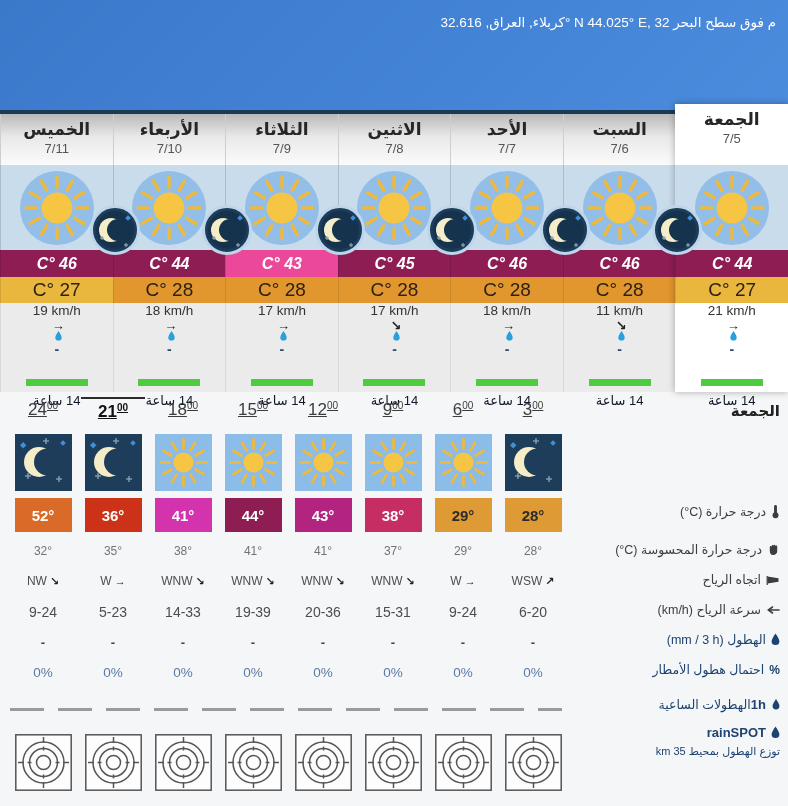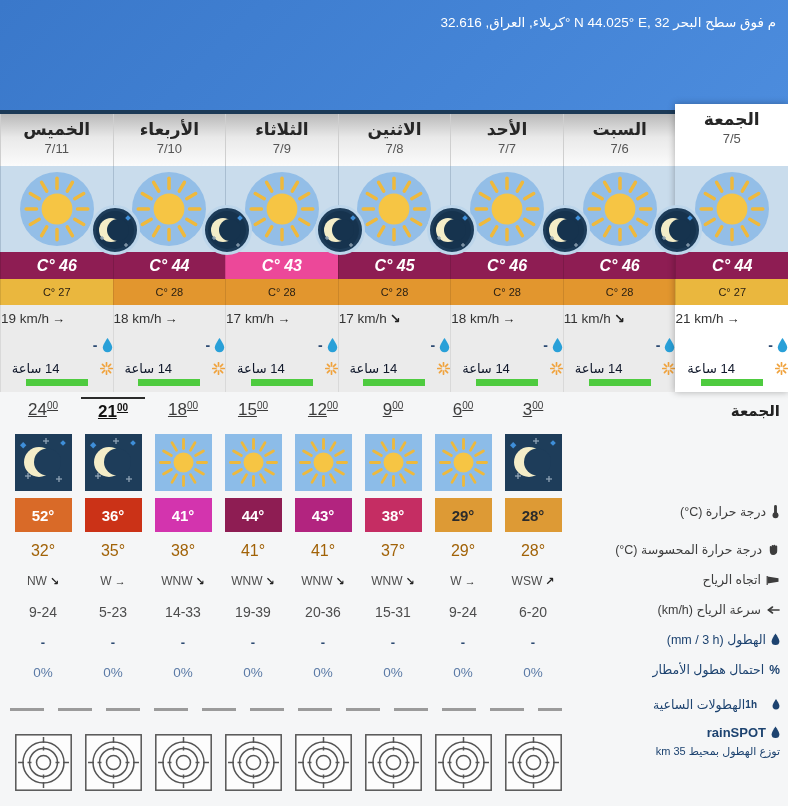--- a/index.html
+++ b/index.html
@@ -24,24 +24,24 @@
             border-left:1px solid #cfcfcf;}
   .day-col.selected .day-head{background:#fff;height:58px;border-left:none;}
   .day-name{font-size:17px;font-weight:700;color:#262626;}
   .day-date{font-size:13px;color:#555;margin-top:1px;direction:ltr;}
   .day-icon{height:88px;background:#c9dcec;display:flex;align-items:center;justify-content:center;
             border-left:1px solid rgba(110,135,160,.35);}
   .day-col.selected .day-icon{border-left:none;}
   .big-sun{width:76px;height:76px;}
   .day-high{height:27px;line-height:27px;text-align:center;color:#fff;font-size:16px;font-weight:700;
             border-left:1px solid rgba(0,0,0,.12);font-style:italic;}
-  .day-low{height:26px;line-height:26px;text-align:center;color:#2b2114;font-size:11px;
+  .day-low{height:26px;line-height:26px;text-align:center;color:#2b2114;font-size:19px;
            border-left:1px solid rgba(0,0,0,.10);}
   .day-wind,.day-drop,.day-sun{background:#ebebeb;border-left:1px solid #d9d9d9;
-           display:flex;align-items:center;justify-content:flex-start;color:#333;}
+           display:flex;align-items:center;justify-content:space-between;color:#333;flex-direction:column;}
   .day-col.selected .day-wind,.day-col.selected .day-drop,.day-col.selected .day-sun,
   .day-col.selected .day-bar{background:#fff;border-left:none;}
   .day-wind{height:28px;direction:ltr;font-size:13.5px;}
   .warr{font-weight:700;margin-left:3px;font-size:13px;color:#222;}
   .day-drop{height:26px;direction:rtl;font-size:14px;color:#2c4a72;font-weight:700;}
   .day-drop svg{margin-left:4px;}
   .day-sun{height:22px;direction:rtl;font-size:13px;color:#0f172a;gap:36px;}
   .day-sun svg{margin-left:4px;}
   .day-bar{height:13px;background:#ebebeb;border-left:1px solid #d9d9d9;display:flex;justify-content:center;}
   .greenbar{width:62px;height:7px;background:#4ecb3f;}
@@ -51,42 +51,42 @@
   .hgrid{position:absolute;left:8px;top:0;width:560px;display:flex;direction:rtl;}
   .hcol{flex:1 1 0;display:flex;flex-direction:column;align-items:center;min-width:0;}
   .h-time{height:30px;margin-top:5px;direction:ltr;font-size:17px;color:#3c3c3c;
           display:flex;align-items:flex-start;justify-content:center;width:64px;padding-top:3px;box-sizing:border-box;text-decoration:underline;}
   .h-time sup{font-size:10px;line-height:10px;margin-top:1px;}
   .hcol.selected .h-time{font-weight:700;border-top:2px solid #2b2b2b;color:#111;}
   .h-icon{height:57px;width:57px;margin-top:7px;}
   .h-icon svg{width:57px;height:57px;display:block;}
   .h-temp{height:34px;width:57px;margin-top:7px;display:flex;align-items:center;justify-content:center;
           font-size:15px;font-weight:700;}
-  .h-feels{height:26px;margin-top:6px;display:flex;align-items:center;font-size:16px;color:#a16207;}
+  .h-feels{height:26px;margin-top:6px;display:flex;align-items:center;font-size:12px;color:#737373;}
   .h-wdir{height:22px;margin-top:6px;display:flex;align-items:center;direction:ltr;font-size:12px;color:#4d4d4d;}
   .h-wdir .warr{font-size:11px;margin-left:3px;}
   .h-wspd{height:28px;margin-top:6px;display:flex;align-items:center;font-size:14px;color:#4d4d4d;direction:ltr;}
   .h-prec{height:20px;margin-top:6px;display:flex;align-items:center;font-size:13px;font-weight:700;color:#2c4a72;}
   .h-prob{height:28px;margin-top:6px;display:flex;align-items:center;font-size:13.5px;color:#5b7aa6;direction:ltr;}
   .h-spot{height:57px;width:57px;margin-top:48px;}
   .h-spot svg{width:57px;height:57px;display:block;}
   .dashline{position:absolute;top:316px;left:10px;width:552px;height:3px;
             background:repeating-linear-gradient(90deg,#9b9b9b 0 34px,transparent 34px 48px);}
   
   .hlabels{position:absolute;right:8px;top:0;width:218px;direction:rtl;}
   .hlabel{position:absolute;right:0;white-space:nowrap;font-size:12.5px;color:#3d3d3d;
           display:flex;align-items:center;direction:rtl;}
   .hlabel svg,.hlabel .pct{margin-left:5px;}
   .hlabel.blue{color:#1d4370;}
   .pct{font-weight:700;color:#1d4370;font-size:12px;}
   .daylbl{position:absolute;right:0;top:10px;font-size:15px;font-weight:700;color:#222;}
   .lt1{top:112px}.lt2{top:150px}.lt3{top:180px}.lt4{top:210px}.lt5{top:240px}
   .lt6{top:270px}.lt7{top:305px}.lt8{top:333px;font-weight:700;font-size:13px;}
   .lt9{top:353px;font-size:11px;}
-  .onehl{font-size:10px;font-weight:700;color:#1d4370;margin-right:10px;text-align:center;}
+  .onehl{font-size:13px;font-weight:700;color:#1d4370;margin-right:1px;text-align:center;}
 </style>
 </head>
 <body>
 
 <svg width="0" height="0" style="position:absolute" aria-hidden="true">
 <defs>
   <g id="g-bigsun">
     <circle cx="37" cy="37" r="36" fill="#93bee7"></circle>
     <g stroke="#efb93c" stroke-width="3.4" stroke-linecap="round">
       <line x1="57" y1="37" x2="67" y2="37"></line>

